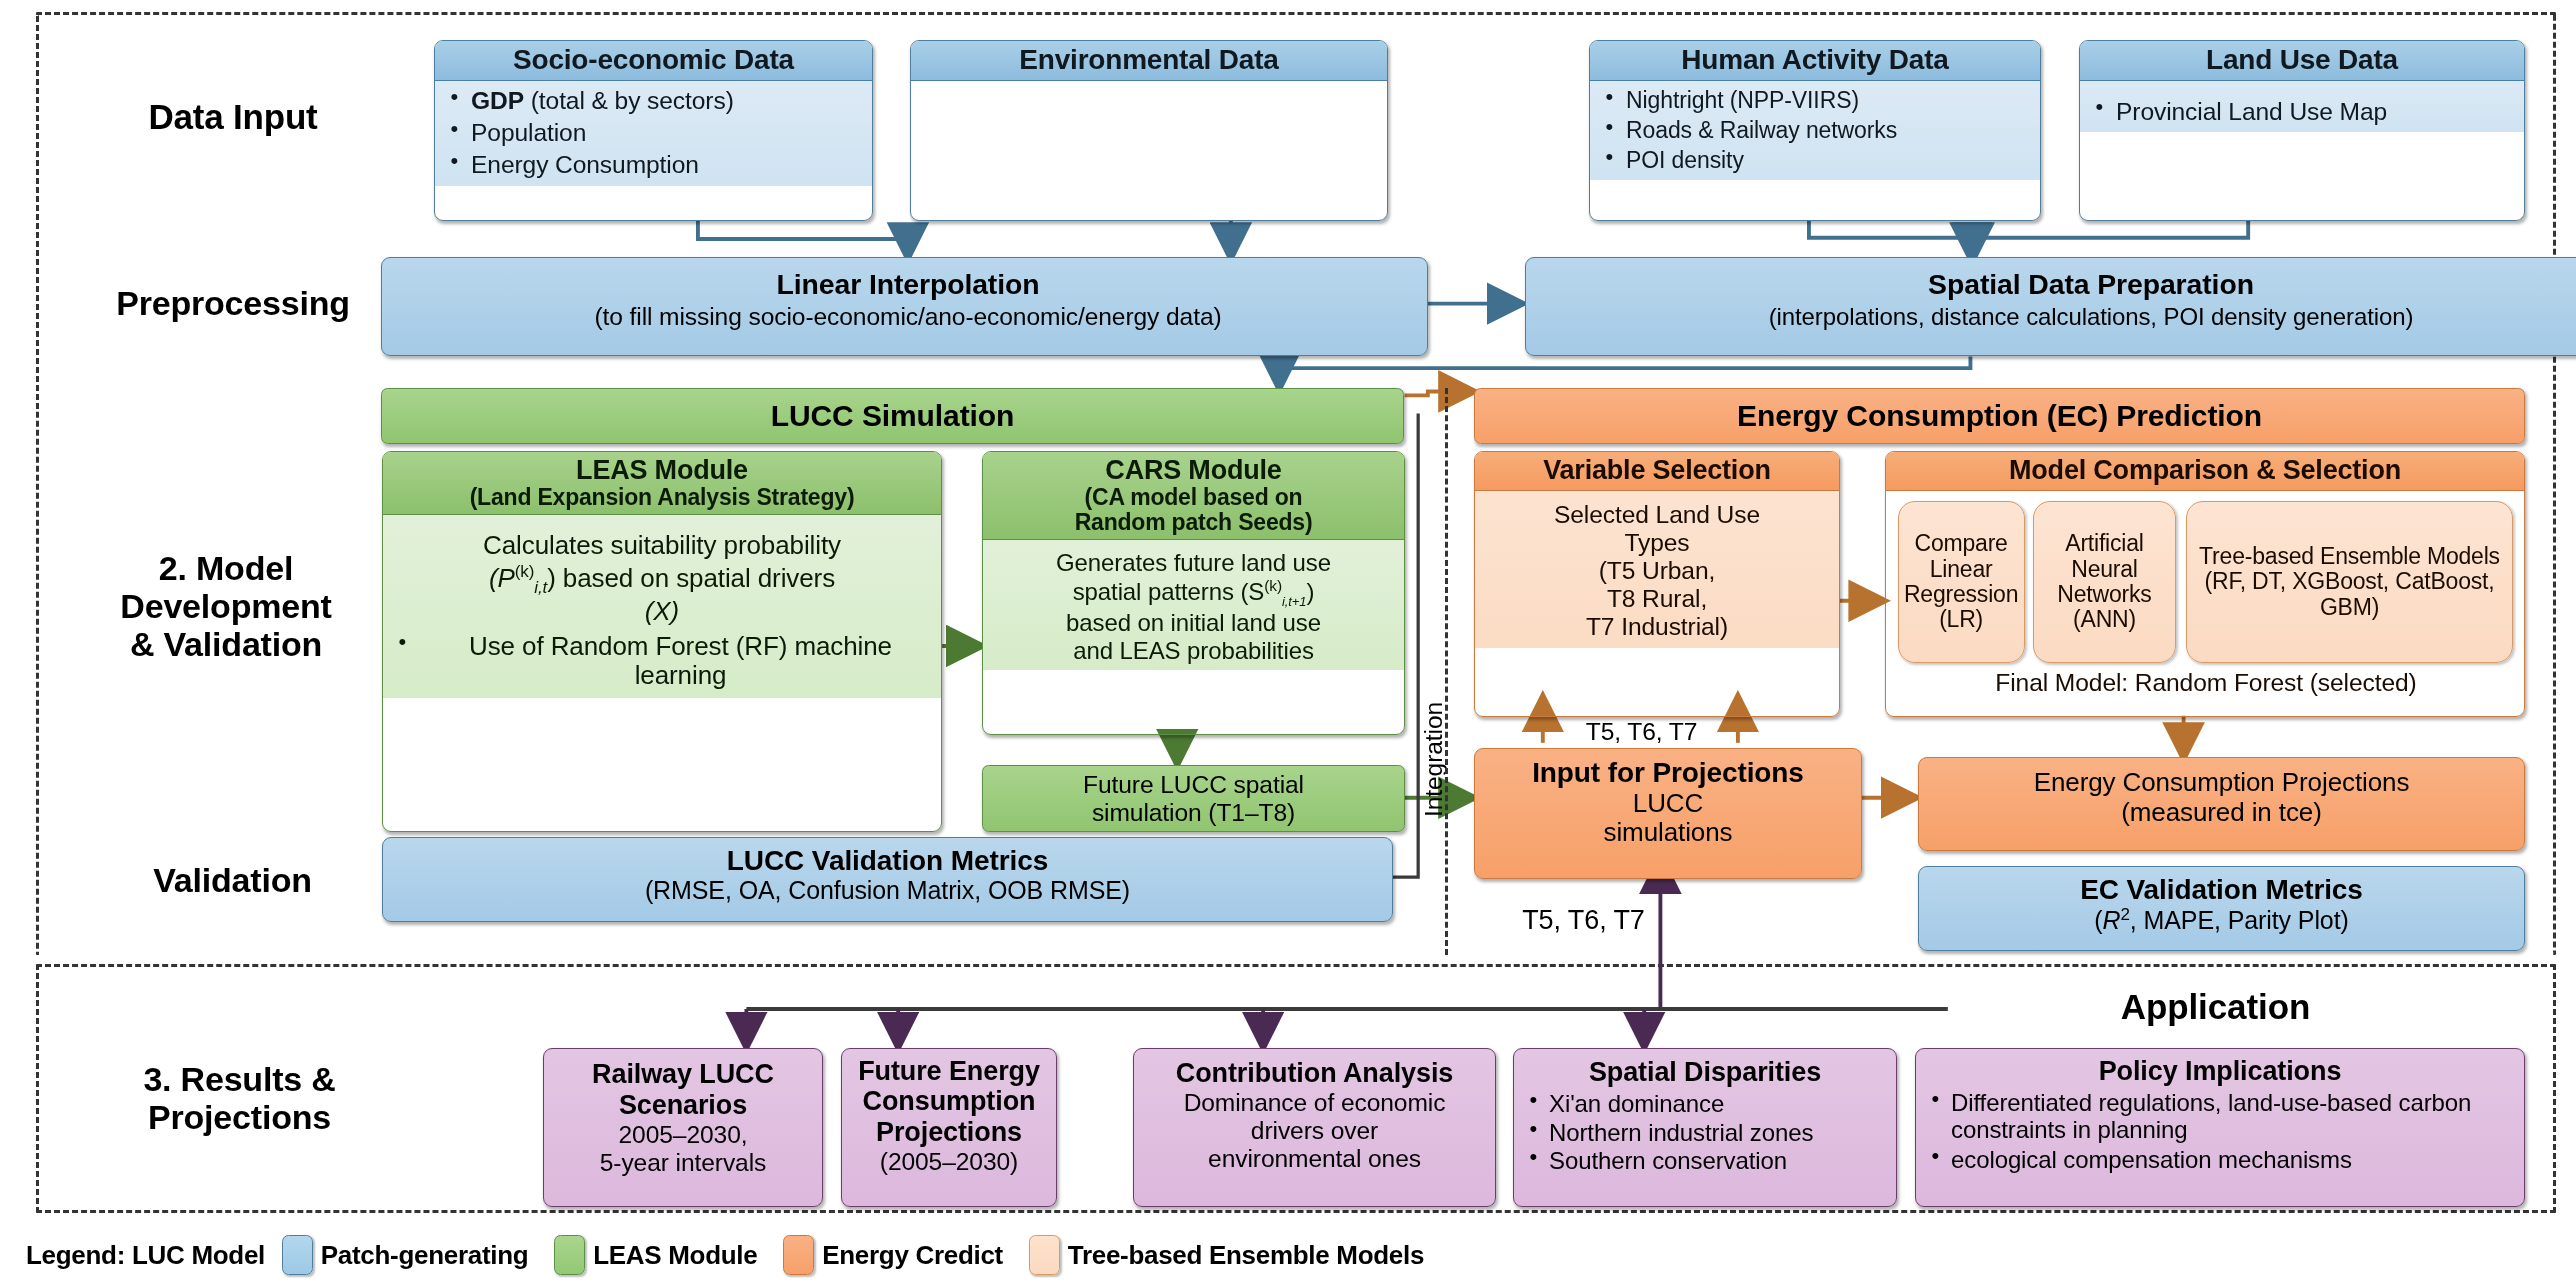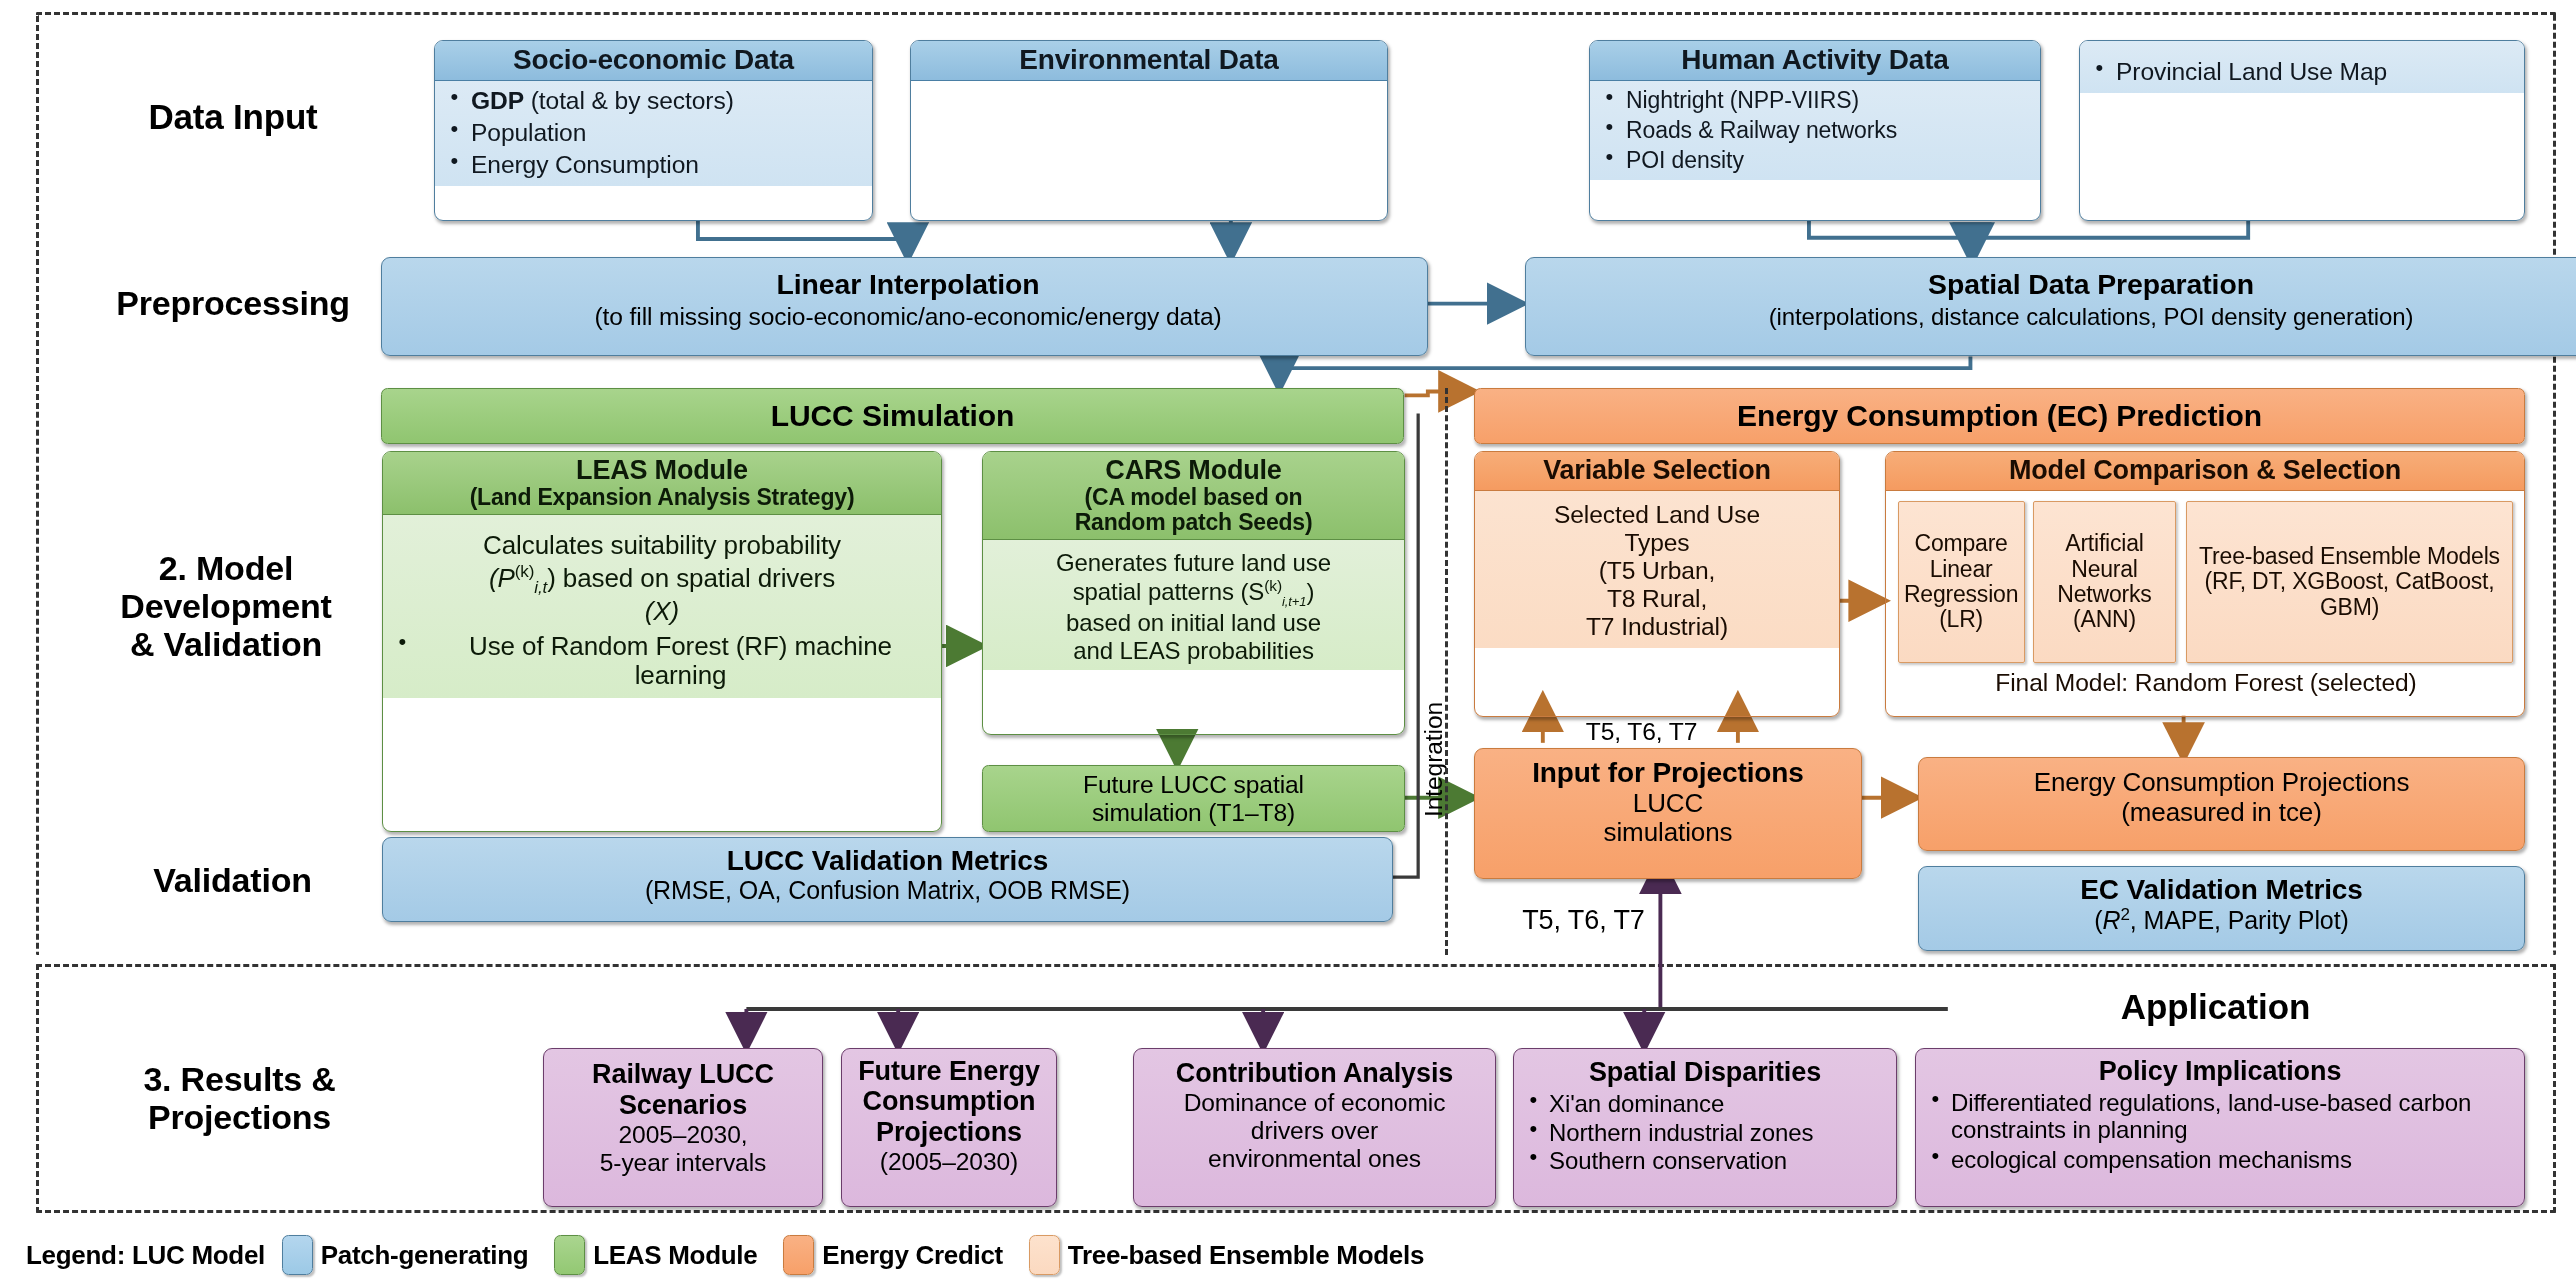--- a/index.html
+++ b/index.html
@@ -97,21 +97,21 @@
   
   .purple-solid {
     background:linear-gradient(180deg,#e3c6e3 0%, #dcb8dd 100%);
     border-color:#6b3d6b;
   }
 
   .center { text-align:center; }
 
   .inner-card {
     position:absolute;
-    border-radius:2px;
+    border-radius:17px;
     border:1.3px solid #d99a63;
     background:linear-gradient(180deg,#fde4d2 0%, #fbdac2 100%);
     box-shadow:1.3px 1.9px 2.6px rgba(0,0,0,0.22);
     display:flex; align-items:center; justify-content:center;
     text-align:center; line-height:1.1; padding:1px;
     letter-spacing:-0.2px;
   }
 
   .plain-text {
     position:absolute;
@@ -243,20 +243,21 @@
     <div class="body" style="font-size:23px;">
       <ul>
         <li><span>Nightright (NPP-VIIRS)</span></li>
         <li><span>Roads &amp; Railway networks</span></li>
         <li><span>POI density</span></li>
       </ul>
     </div>
   </div>
 
   <div class="card blue" style="left:2079px; top:40px; width:446px; height:181px;">
+    <div class="hdr" style="font-size:28px;">Land Use Data</div>
     <div class="body" style="font-size:24.6px; padding-top:17px;">
       <ul>
         <li><span>Provincial Land Use Map</span></li>
       </ul>
     </div>
   </div>
 
   <div class="row-label" style="left:65px; top:284px; width:336px; font-size:34px;">Preprocessing</div>
 
   <div class="card blue-solid" style="left:381px; top:257px; width:1047px; height:99px;">

